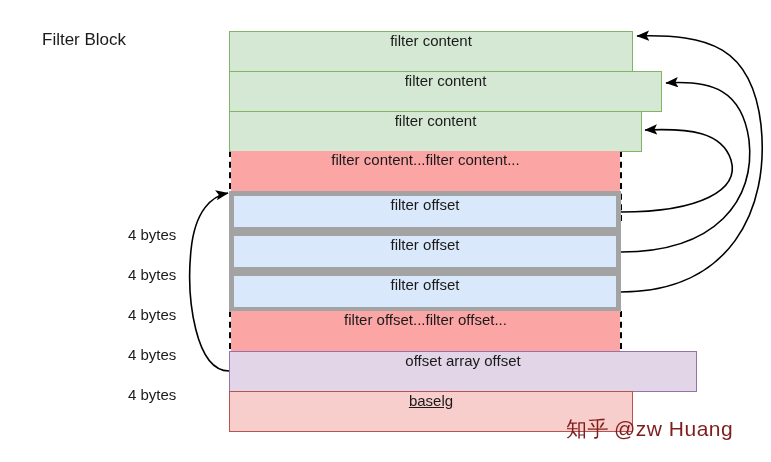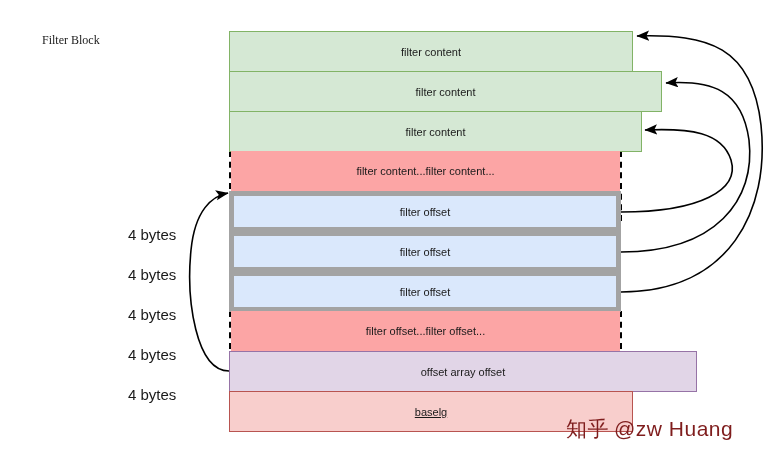--- a/index.html
+++ b/index.html
@@ -17,46 +17,45 @@
     width: 771px;
     height: 462px;
     background: #ffffff;
     overflow: hidden;
   }
 
   .title-label {
     position: absolute;
     left: 42px;
     top: 31px;
-    font-size: 12px;
+    font-size: 17px;
     line-height: 18px;
     color: #1a1a1a;
     white-space: nowrap;
-    font-family: Liberation Serif, serif;
   }
 
   .byte-label {
     position: absolute;
     left: 128px;
     width: 84px;
     text-align: left;
     font-size: 15px;
     line-height: 18px;
     color: #1a1a1a;
     white-space: nowrap;
     margin-top: 22px;
   }
 
   .row {
     position: absolute;
     box-sizing: border-box;
     display: flex;
-    align-items: center;
+    align-items: flex-start;
     justify-content: center;
-    font-size: 11px;
+    font-size: 15px;
     color: #1a1a1a;
     white-space: nowrap;
   }
   .row-green {
     background: #d5e8d4;
     border: 1px solid #82b366;
   }
   .row-blue {
     background: #dae8fc;
     border: 5px solid #a3a3a3;

